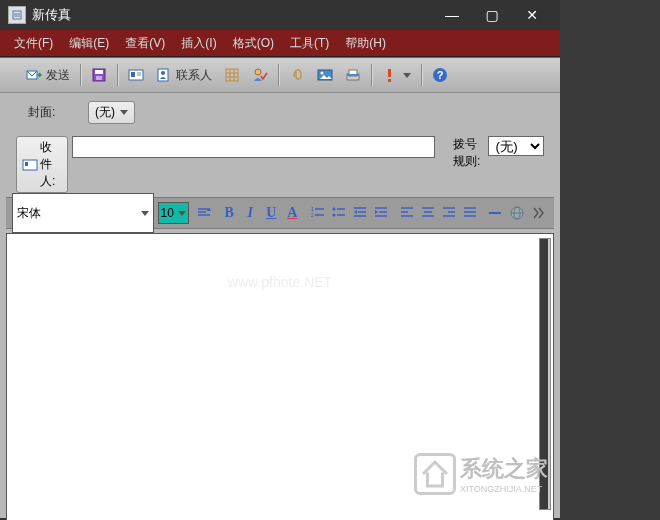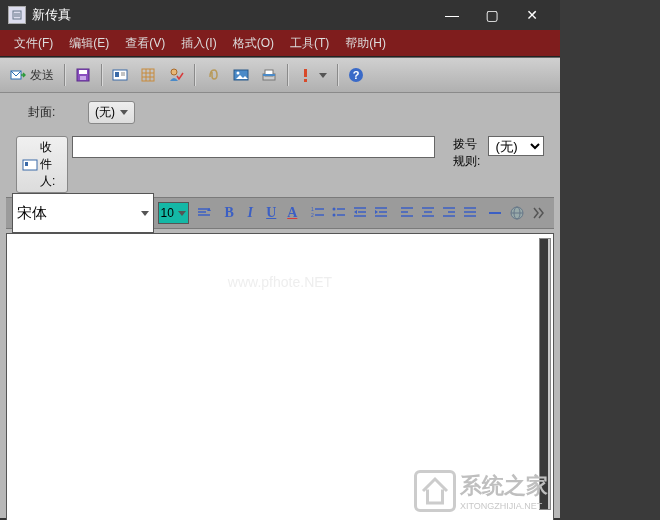--- a/index.html
+++ b/index.html
@@ -5,49 +5,49 @@
   body{margin:0;background:#3a3a3a;font-family:"Microsoft YaHei",Arial,sans-serif;font-size:12px;color:#000;overflow:hidden}
   .window{width:560px;height:520px;background:#333;position:relative;box-sizing:border-box}
   .titlebar{height:30px;background:#333;color:#fff;display:flex;align-items:center;padding:0 8px}
   .title-icon{width:16px;height:16px;background:#dde;border:1px solid #aaa;margin-right:6px;display:flex;align-items:center;justify-content:center}
   .title-icon svg{width:10px;height:10px}
   .title-text{flex:1;font-size:13px}
   .winbtn{width:40px;height:30px;display:flex;align-items:center;justify-content:center;color:#fff;font-size:14px;cursor:pointer}
   .menubar{height:26px;background:#7f1d1d;display:flex;align-items:center;padding:0 6px;border-bottom:1px solid #222}
   .menu-item{color:#ddd;padding:3px 8px;font-size:12px;cursor:default}
   .content{position:relative;height:460px;background:#b8b8b8;border-top:1px solid #666}
-  .toolbar{height:34px;background:linear-gradient(#d0d0d0,#b0b0b0);display:flex;align-items:center;padding:0 4px;border-bottom:1px solid #8a8a8a}
+  .toolbar{height:34px;background:linear-gradient(#d0d0d0,#b0b0b0);display:flex;align-items:center;padding:0 20px;border-bottom:1px solid #8a8a8a}
   .tbtn{display:inline-flex;align-items:center;padding:3px 4px;margin:0 1px;cursor:pointer;border:1px solid transparent;border-radius:2px}
   .sep{width:1px;height:22px;background:#8a8a8a;margin:0 4px;box-shadow:1px 0 0 #d8d8d8}
   .icon{width:16px;height:16px;display:inline-flex;align-items:center;justify-content:center}
   .send-label{margin-left:4px;color:#333}
   .cover-row{display:flex;align-items:center;padding:8px 28px}
   .label{width:60px;color:#222}
   .dropdown{display:inline-flex;align-items:center;background:linear-gradient(#eee,#ddd);border:1px solid #888;padding:2px 6px;border-radius:3px;cursor:pointer}
   .dd-caret{width:0;height:0;border-left:4px solid transparent;border-right:4px solid transparent;border-top:5px solid #555;margin-left:5px}
   .recip-row{display:flex;align-items:flex-start;padding:4px 16px}
   .recip-btn{display:inline-flex;align-items:center;background:linear-gradient(#f0f0f0,#dcdcdc);border:1px solid #888;padding:2px 6px;border-radius:3px;cursor:pointer;margin-right:4px}
   .recip-icon{width:14px;height:14px;margin-right:3px;display:inline-flex}
   .text-input{background:#fff;border:1px solid #666;height:20px;padding:0 3px}
   .recip-input{flex:0 0 355px}
   .dial-label{margin-left:18px;}
   .dial-dd{width:80px}
   .subj-row{display:flex;align-items:center;padding:6px 16px 10px}
   .subj-input{flex:1}
   .format-bar{height:30px;background:#9b9b9b;display:flex;align-items:center;padding:0 6px;border-top:1px solid #7a7a7a;border-bottom:1px solid #7a7a7a;margin:0 6px}
-  .font-select{width:170px;height:20px;background:#fff;border:1px solid #555;display:flex;align-items:center;padding:9px 4px;font-size:15px}
+  .font-select{width:170px;height:20px;background:#fff;border:1px solid #555;display:flex;align-items:center;padding:9px 4px;font-size:12px}
   .font-caret{margin-left:auto}
   .size-select{width:38px;height:20px;background:#14b8a6;border:1px solid #555;display:flex;align-items:center;justify-content:center;margin:0 4px}
   .fbtn{width:22px;height:22px;display:flex;align-items:center;justify-content:center;margin:0 1px;cursor:pointer;border:1px solid transparent}
   .ficon{font-family:"Times New Roman",serif;font-size:14px;font-weight:bold;color:#3b5fc4}
   .editor-wrap{margin:4px 6px 6px;background:#fff;border:1px solid #555;height:290px;position:relative}
   .editor-scroll{position:absolute;right:2px;top:4px;width:10px;height:270px;background:#c8c8c8;border:1px solid #888}
   .editor-thumb{position:absolute;top:0;left:0;width:8px;height:270px;background:#3a3a3a}
   .watermark{position:absolute;left:50%;top:40px;transform:translateX(-50%);color:#eee;font-size:14px}
-  .watermark2{position:absolute;right:12px;bottom:6px;color:#b8b8b8;font-size:22px;font-weight:bold;display:flex;align-items:center}
+  .watermark2{position:absolute;right:12px;bottom:23px;color:#b8b8b8;font-size:22px;font-weight:bold;display:flex;align-items:center}
   .wlogo{width:36px;height:36px;border:3px solid #ccc;border-radius:6px;margin-right:4px;display:flex;align-items:center;justify-content:center}
   svg{overflow:visible}
 </style>
 </head>
 <body>
 
 <div class="window">
   <div class="titlebar">
     <span class="title-icon">
       <svg viewBox="0 0 10 10">
@@ -99,20 +99,30 @@
           <span class="icon">
             <svg viewBox="0 0 16 16">
               <rect x="1" y="3" width="14" height="10" fill="#fff" stroke="#3a6aa8"></rect>
               <rect x="3" y="5" width="4" height="5" fill="#3a6aa8"></rect>
               <line x1="9" y1="6" x2="13" y2="6" stroke="#888"></line>
               <line x1="9" y1="8" x2="13" y2="8" stroke="#888"></line>
             </svg>
           </span>
         </div>
       <div class="tbtn">
+        <span class="icon">
+            <svg viewBox="0 0 16 16">
+              <rect x="2" y="2" width="10" height="12" fill="#fff" stroke="#3a6aa8"></rect>
+              <circle cx="7" cy="6" r="2" fill="#3a6aa8"></circle>
+              <path d="M4 12 Q7 8 10 12" fill="#3a6aa8"></path>
+            </svg>
+          </span>
+        <span class="send-label">联系人</span>
+      </div>
+      <div class="tbtn">
           <span class="icon">
             <svg viewBox="0 0 16 16">
               <rect x="2" y="2" width="12" height="12" fill="none" stroke="#c88a3a"></rect>
               <line x1="2" y1="6" x2="14" y2="6" stroke="#c88a3a"></line>
               <line x1="2" y1="10" x2="14" y2="10" stroke="#c88a3a"></line>
               <line x1="6" y1="2" x2="6" y2="14" stroke="#c88a3a"></line>
               <line x1="10" y1="2" x2="10" y2="14" stroke="#c88a3a"></line>
             </svg>
           </span>
         </div>

